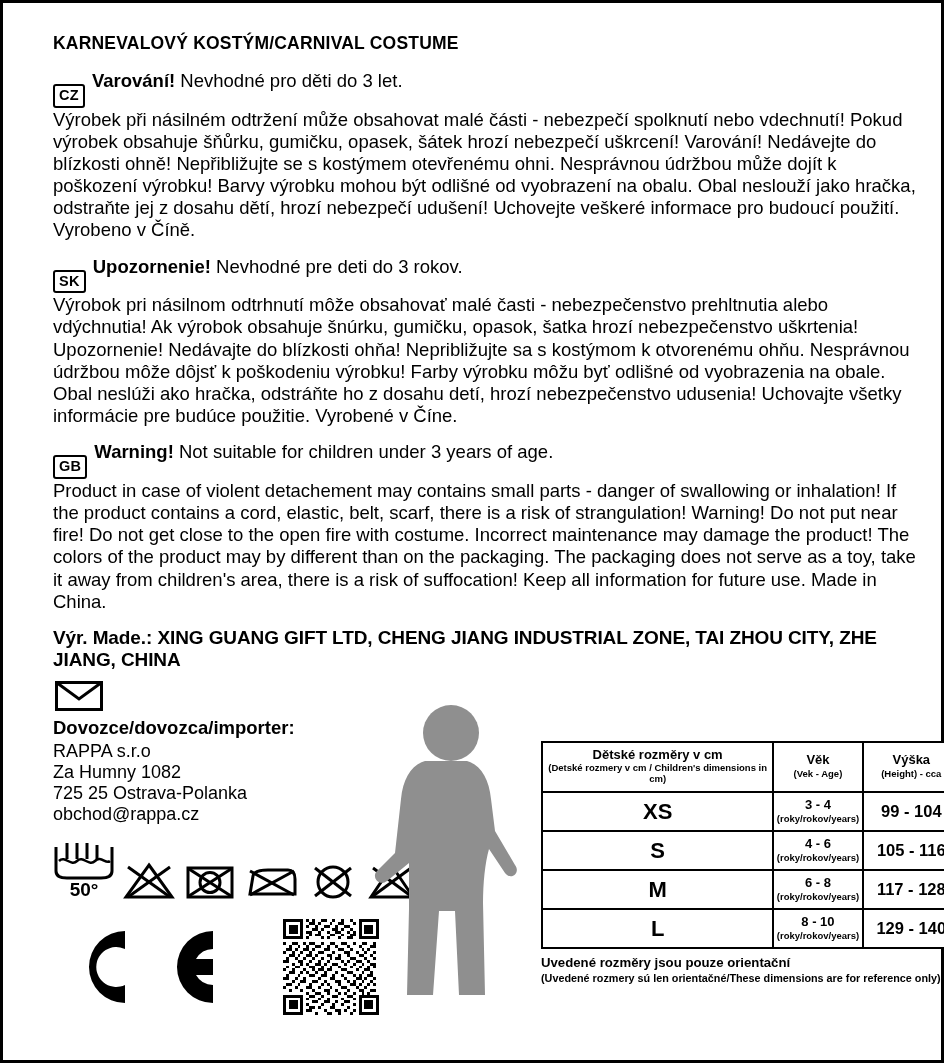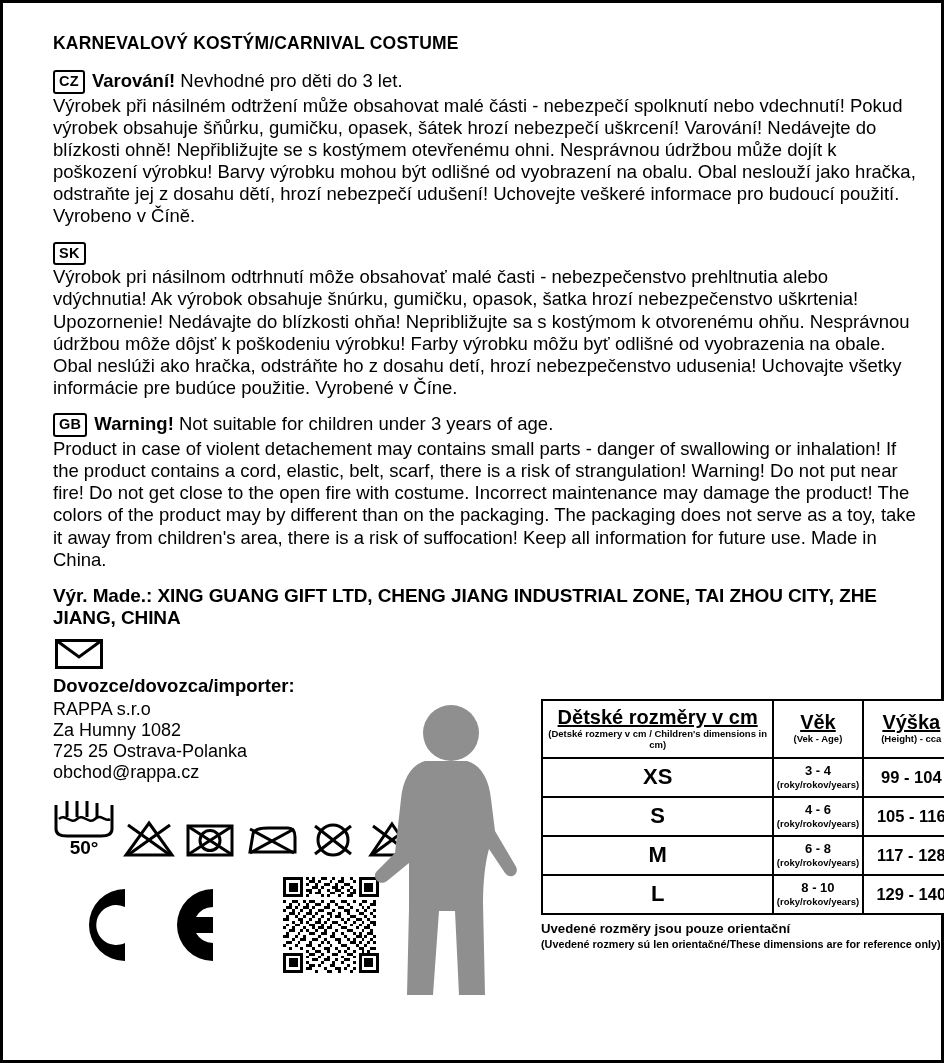--- a/index.html
+++ b/index.html
@@ -33,21 +33,21 @@
     gap: 7px;
     margin-bottom: 1px;
   }
   .lang-tag {
     border: 2px solid #000;
     border-radius: 3px;
     font-size: 14.5px;
     font-weight: bold;
     line-height: 1;
     padding: 2px 4px 3px 4px;
-    margin-top: 0;
+    margin-top: 14px;
     letter-spacing: 0.3px;
   }
   .lang-head {
     font-size: 18.5px;
     line-height: 1.18;
   }
   .lang-head b { font-weight: bold; }
   .body-text {
     font-size: 18.5px;
     line-height: 1.2;
@@ -109,25 +109,24 @@
     width: 420px;
     background: #fff;
   }
   table.sizes th, table.sizes td {
     border: 2px solid #000;
     text-align: center;
     vertical-align: middle;
   }
   table.sizes thead th { padding: 5px 2px 6px; }
   .th-main {
-    font-size: 20px;
+    font-size: 13px;
     font-weight: bold;
     display: block;
     line-height: 1.1;
-    text-decoration: underline;
   }
   .th-sub {
     font-size: 9.5px;
     font-weight: bold;
     display: block;
     line-height: 1.15;
     margin-top: 1px;
   }
   td.size-label {
     font-size: 22px;
@@ -182,20 +181,21 @@
     <div class="lang-line">
       <span class="lang-tag">CZ</span>
       <span class="lang-head"><b>Varování!</b><span> Nevhodné pro děti do 3 let.</span></span>
     </div>
     <div class="body-text">Výrobek při násilném odtržení může obsahovat malé části -  nebezpečí spolknutí nebo vdechnutí! Pokud výrobek obsahuje šňůrku, gumičku, opasek, šátek hrozí nebezpečí uškrcení! Varování! Nedávejte do blízkosti ohně! Nepřibližujte se s kostýmem otevřenému ohni. Nesprávnou údržbou může dojít k poškození výrobku! Barvy výrobku mohou být odlišné od vyobrazení na obalu. Obal neslouží jako hračka, odstraňte jej z dosahu dětí, hrozí nebezpečí udušení! Uchovejte veškeré informace pro budoucí použití. Vyrobeno v Číně.</div>
   </div>
 
   <div class="block">
     <div class="lang-line">
       <span class="lang-tag">SK</span>
+      <span class="lang-head"><b>Upozornenie!</b><span> Nevhodné pre deti do 3 rokov.</span></span>
     </div>
     <div class="body-text">Výrobok pri násilnom odtrhnutí môže obsahovať malé časti - nebezpečenstvo prehltnutia alebo vdýchnutia! Ak výrobok obsahuje šnúrku, gumičku, opasok, šatka hrozí nebezpečenstvo uškrtenia! Upozornenie! Nedávajte do blízkosti ohňa! Nepribližujte sa s kostýmom k otvorenému ohňu. Nesprávnou údržbou môže dôjsť k poškodeniu výrobku! Farby výrobku môžu byť odlišné od vyobrazenia na obale. Obal neslúži ako hračka, odstráňte ho z dosahu detí, hrozí nebezpečenstvo udusenia! Uchovajte všetky informácie pre budúce použitie. Vyrobené v Číne.</div>
   </div>
 
   <div class="block">
     <div class="lang-line">
       <span class="lang-tag">GB</span>
       <span class="lang-head"><b>Warning!</b><span> Not suitable for children under 3 years of age.</span></span>
     </div>
     <div class="body-text">Product in case of violent detachement may contains small parts - danger of swallowing or inhalation! If the product contains a cord, elastic, belt, scarf, there is a risk of strangulation! Warning! Do not put near fire! Do not get close to the open fire with costume. Incorrect maintenance may damage the product! The colors of the product may by different than on the packaging. The packaging does not serve as a toy, take it away from children's area, there is a risk of suffocation! Keep all information for future use. Made in China.</div>

